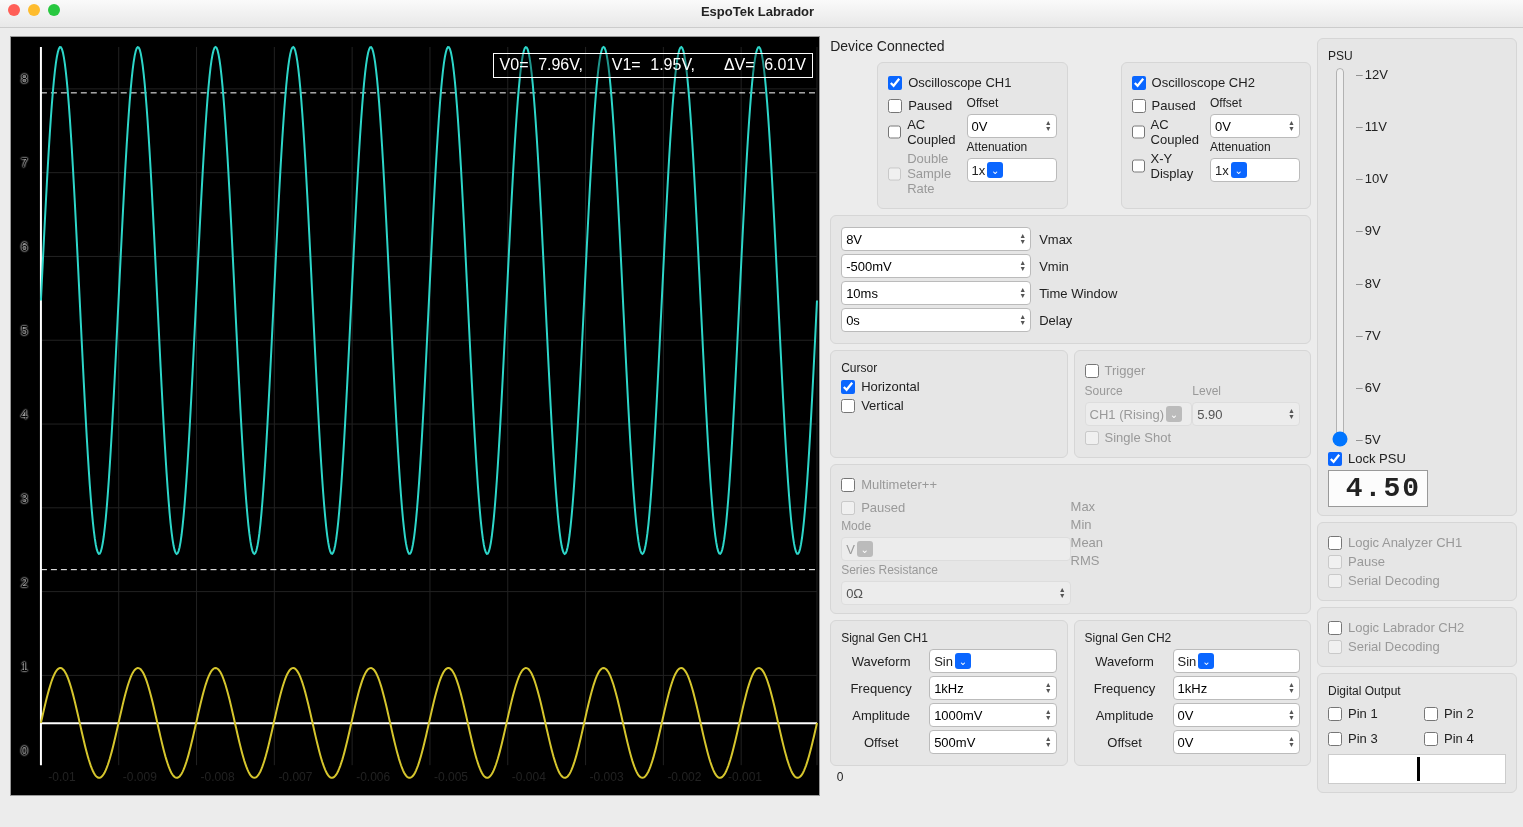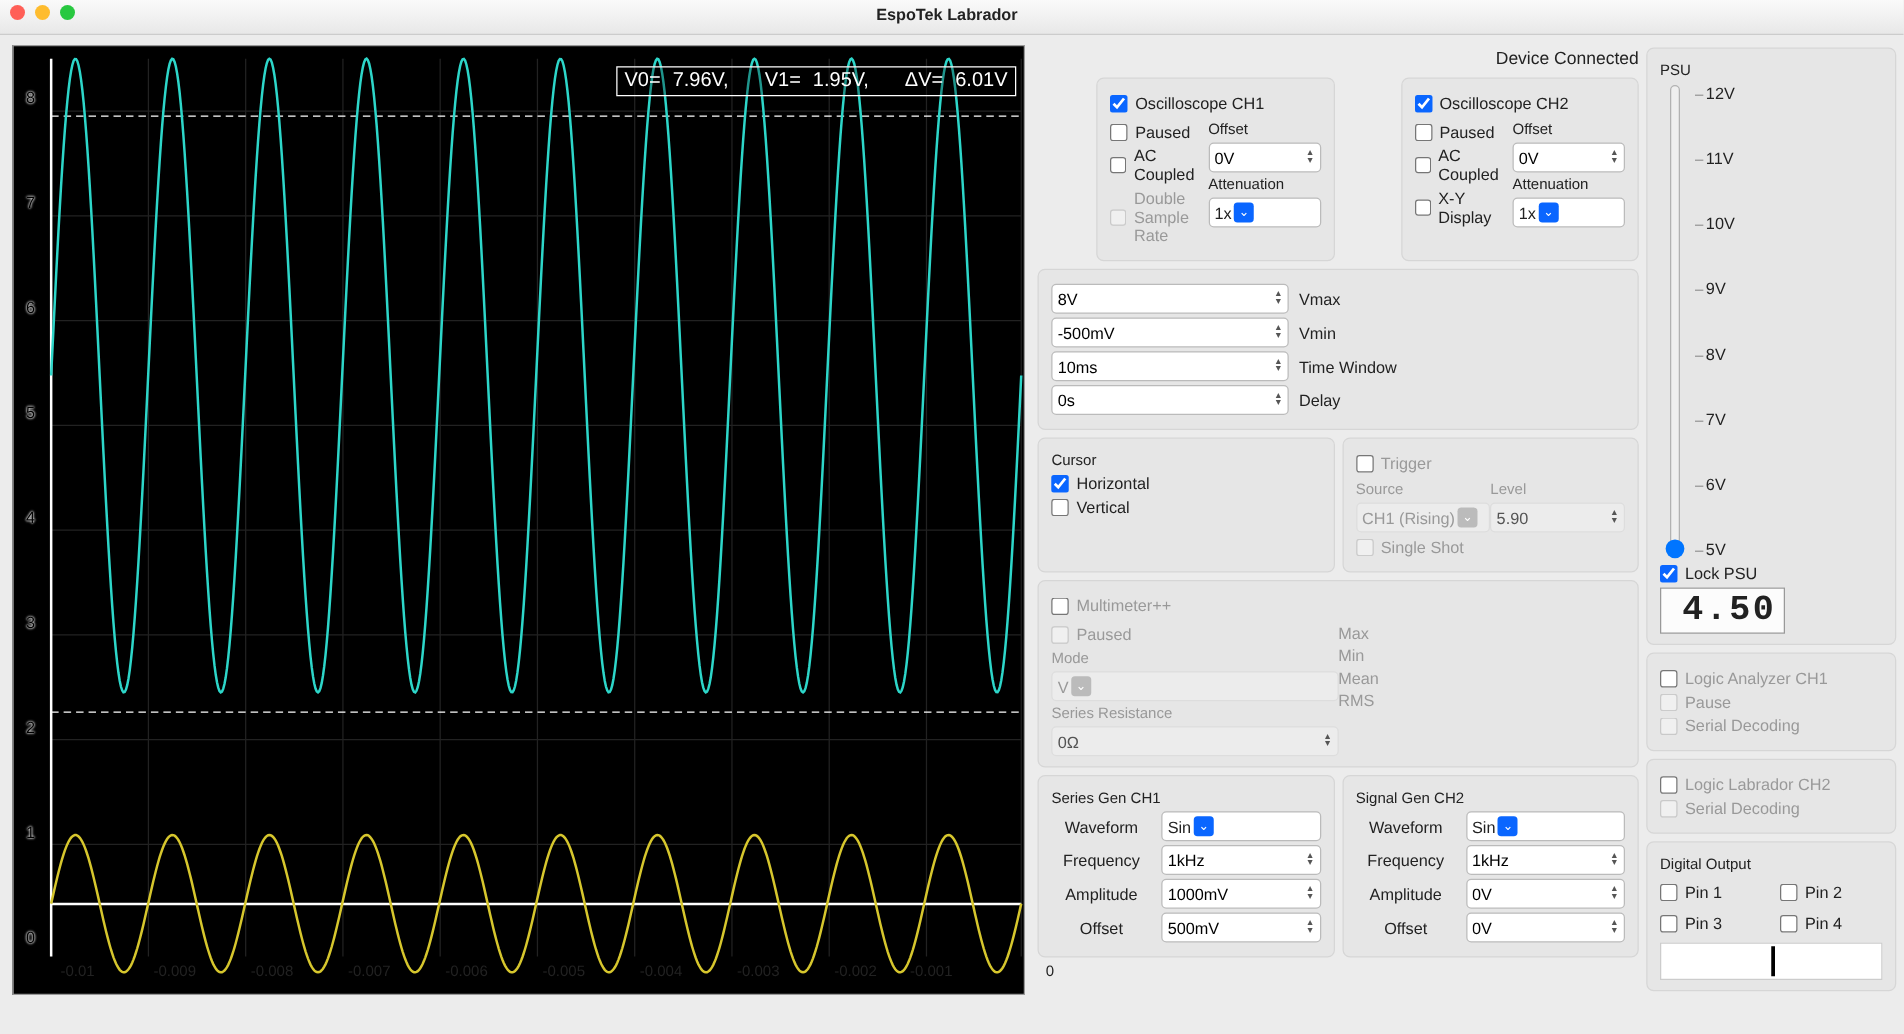--- a/index.html
+++ b/index.html
@@ -14,21 +14,21 @@
 .scope { background:#000; width:810px; height:760px; position:relative; border:1px solid #999; }
 .scope svg { position:absolute; inset:0; }
 .scope-readout { position:absolute; top:16px; right:6px; color:#fff; font-family: "Menlo","Courier New",monospace; font-size:16px; border:1px solid #fff; padding:2px 6px; background:rgba(0,0,0,0.3);}
 .ylabels { position:absolute; left:0; top:0; bottom:34px; width:28px; }
 .ylabels span{position:absolute; right:4px; color:#000; font-size:13px; transform:translateY(-50%); text-shadow:0 0 2px #fff,0 0 2px #fff;}
 .xlabels{position:absolute;left:30px;right:0;bottom:0;height:20px;}
 .xlabels span{position:absolute;font-size:12px;transform:translateX(-50%);}
 .controls { flex:1; padding:10px 6px; display:flex; gap:6px; }
 .col-main { flex:1; display:flex; flex-direction:column; gap:6px; }
 .col-psu { width:200px; display:flex; flex-direction:column; gap:6px; }
-.device-status{ text-align:right; font-size:14px; margin-bottom:2px;}
+.device-status{ text-align:left; font-size:14px; margin-bottom:2px;}
 .row { display:flex; gap:6px; }
 .panel { background:#e6e6e6; border:1px solid #d6d6d6; border-radius:6px; padding:8px 10px; }
 .panel.disabled, .disabled { color:#999; }
 .panel label.chk { display:flex; align-items:center; gap:6px; font-size:13px; margin:4px 0;}
 input[type=checkbox]{ width:14px;height:14px; accent-color:#0a66ff;}
 .field-row { display:flex; align-items:center; gap:8px; margin:3px 0;}
 .field-row .lbl{ width:80px; font-size:13px;text-align:center;}
 .spin { display:flex; align-items:center; background:#fff; border:1px solid #bbb; border-radius:4px; padding:2px 4px; height:24px; min-width:72px;}
 .spin input{ border:none; outline:none; width:100%; font-size:13px; background:transparent;}
 .spin .arrows{ display:flex; flex-direction:column; font-size:7px; line-height:6px; color:#555; margin-left:2px; cursor:pointer;}
@@ -318,21 +318,21 @@
               </div>
             <div class="field-row">
                 <span>RMS</span>
               </div>
           </div>
         </div>
       </div>
 
       <div class="row">
         <div class="panel" style="flex:1">
-          <div class="section-title">Series Gen CH1</div>
+          <div class="section-title">Signal Gen CH1</div>
           <div class="field-row">
               <span class="lbl">Waveform</span>
               <div class="sel" style="flex:1">
                 <span>Sin</span>
                 <span class="chev">⌄</span>
               </div>
             </div>
           <div class="field-row">
               <span class="lbl">Frequency</span>
               <div class="spin" style="flex:1">

